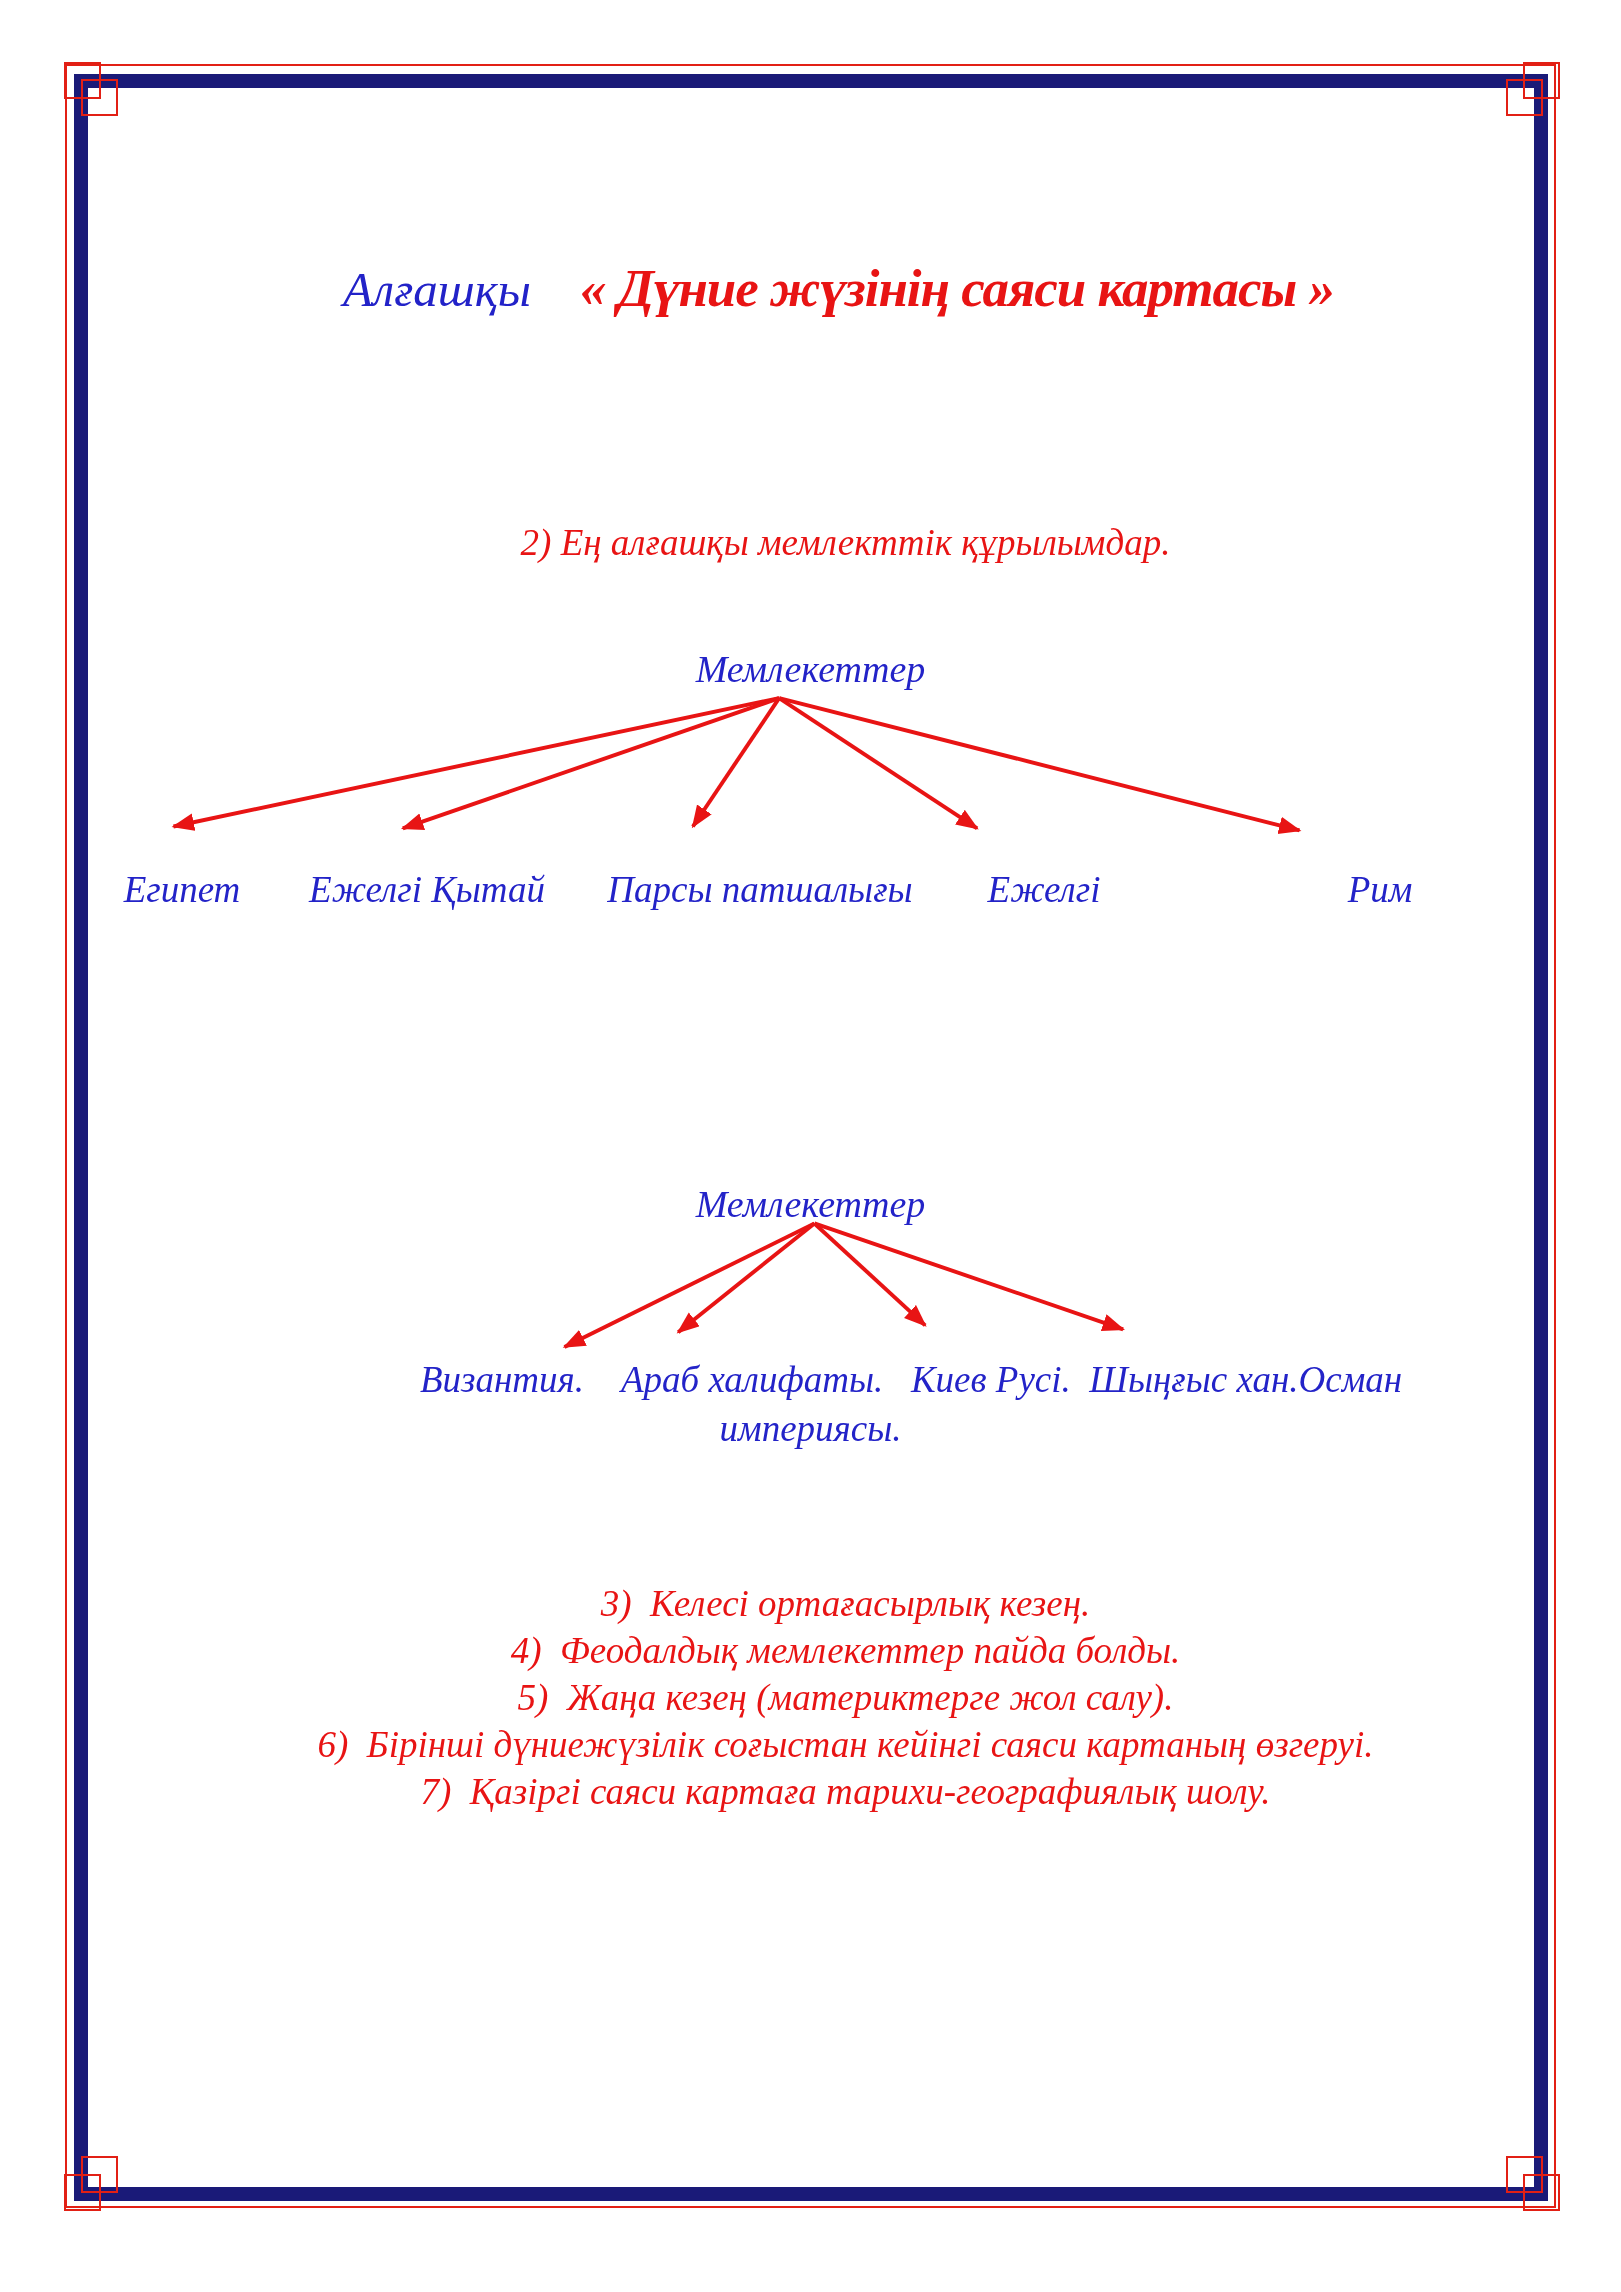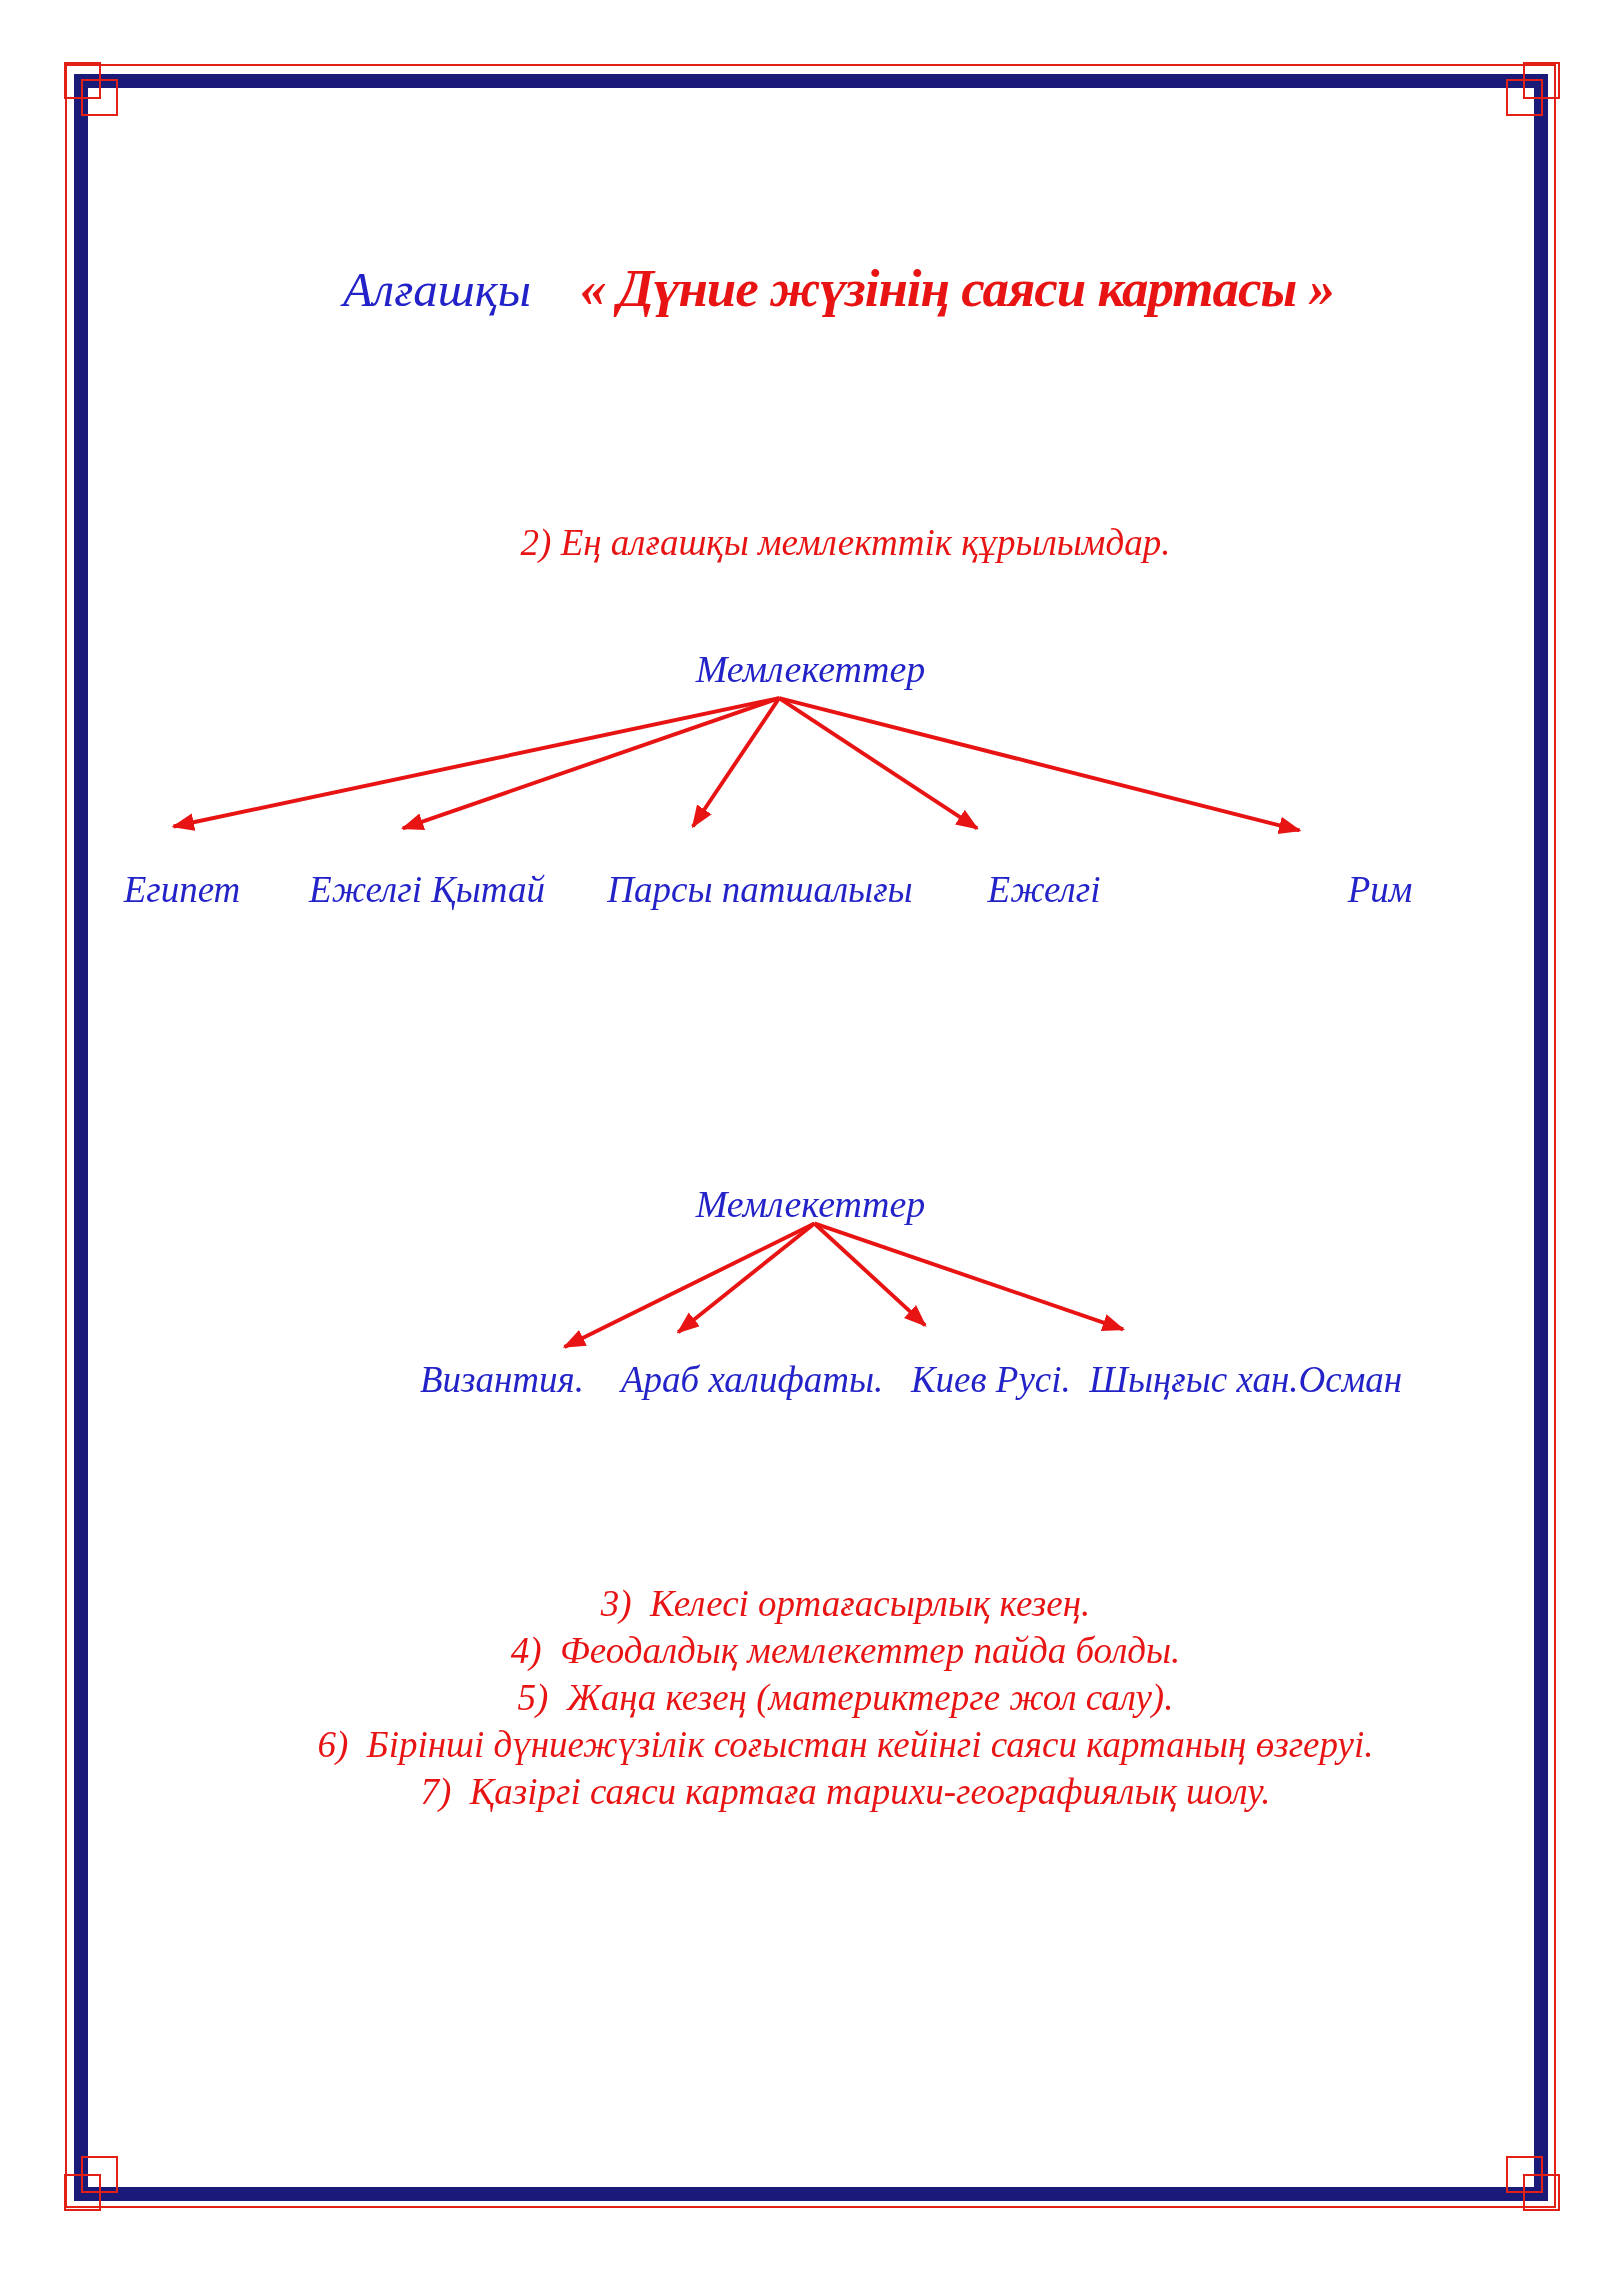--- a/index.html
+++ b/index.html
@@ -84,20 +84,21 @@
   <div class="abs centered heading-blue heading-1">Мемлекеттер</div>
 
   <span class="state-label" style="left:182px;">Египет</span>
   <span class="state-label" style="left:427px;">Ежелгі Қытай</span>
   <span class="state-label" style="left:760px;">Парсы патшалығы</span>
   <span class="state-label" style="left:1044px;">Ежелгі</span>
   <span class="state-label" style="left:1380px;">Рим</span>
 
   <div class="abs centered heading-blue heading-2">Мемлекеттер</div>
   <div class="states2-line1">Византия.    Араб халифаты.   Киев Русі.  Шыңғыс хан.Осман</div>
+  <div class="abs centered states2-line2">империясы.</div>
 
   <div class="abs centered numbered-list">
     <div>3)  Келесі ортағасырлық кезең.</div>
     <div>4)  Феодалдық мемлекеттер пайда болды.</div>
     <div>5)  Жаңа кезең (материктерге жол салу).</div>
     <div>6)  Бірінші дүниежүзілік соғыстан кейінгі саяси картаның өзгеруі.</div>
     <div>7)  Қазіргі саяси картаға тарихи-географиялық шолу.</div>
   </div>
 
   <svg class="arrows-overlay" viewBox="0 0 1654 2339" xmlns="http://www.w3.org/2000/svg">

